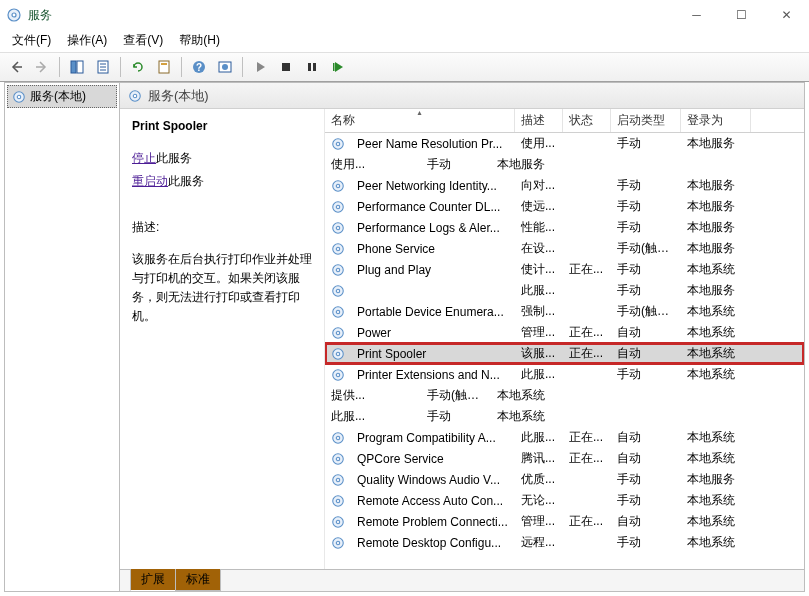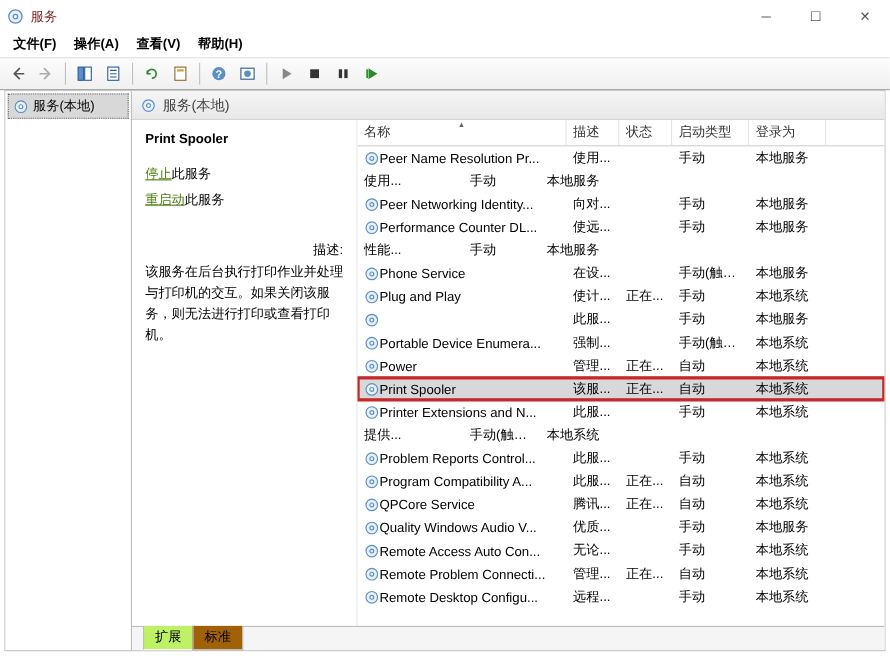--- a/index.html
+++ b/index.html
@@ -1,64 +1,64 @@
 <!DOCTYPE html>
 <html><head>
 <meta charset="utf-8">
 <style>
 * { box-sizing: border-box; margin: 0; padding: 0; font-family: "Microsoft YaHei", "Segoe UI", Tahoma, sans-serif; }
 body { background: #fff; width: 809px; height: 596px; overflow: hidden; font-size: 12px; color: #000; }
 
 .titlebar { height: 30px; display: flex; align-items: center; padding: 0 6px; background: #fff; position: relative; }
 .titlebar .title-icon { width: 16px; height: 16px; margin-right: 6px; }
-.titlebar .title { font-size: 12px; color: #7f1d1d; }
+.titlebar .title { font-size: 12px; color: #14532d; }
 .titlebar .win-controls { position: absolute; right: 0; top: 0; display: flex; }
 .titlebar .win-controls div { width: 45px; height: 30px; display: flex; align-items: center; justify-content: center; color: #555; font-family: sans-serif; }
 
-.menubar { height: 22px; display: flex; align-items: center; padding: 0 4px; border-bottom: 1px solid transparent; font-weight: bold; }
+.menubar { height: 22px; display: flex; align-items: center; padding: 0 4px; border-bottom: 1px solid transparent; }
 .menubar .menu-item { padding: 2px 8px; font-size: 12px; cursor: default; }
 
 .toolbar { height: 30px; border-top: 1px solid #e0e0e0; border-bottom: 1px solid #a0a0a0; background: linear-gradient(#fcfcfc,#f0f0f0); display: flex; align-items: center; padding: 0 4px; gap: 2px; }
 .toolbar .tbtn { width: 24px; height: 24px; display: flex; align-items: center; justify-content: center; border: 1px solid transparent; }
 .toolbar .sep { width: 1px; height: 20px; background: #c0c0c0; margin: 0 3px; }
 
 .content { position: absolute; top: 82px; left: 4px; right: 4px; bottom: 4px; border: 1px solid #bdbdbd; display: flex; }
 
 .left-pane { width: 115px; border-right: 1px solid #bdbdbd; background: #fff; padding: 2px; }
 .tree-item { display: flex; align-items: center; gap: 4px; padding: 2px 4px; background: #d8d8d8; border: 1px dotted #666; }
 .tree-item span { font-size: 12px; }
 
 .right-pane { flex: 1; display: flex; flex-direction: column; background: #fff; position: relative; }
 .pane-header { height: 26px; background: linear-gradient(#f5f5f5,#e8e8e8); border-bottom: 1px solid #d0d0d0; display: flex; align-items: center; padding: 0 8px; gap: 6px; color: #444; font-size: 13px; }
 
 .pane-body { flex: 1; display: flex; overflow: hidden; }
 .detail-col { width: 205px; padding: 10px 12px; font-size: 12px; border-right: 1px solid #e8e8e8; }
 .detail-col .svc-name { font-weight: bold; margin-bottom: 14px; }
-.detail-col a { color: #4d7c0f; text-decoration: underline; cursor: pointer; }
+.detail-col a { color: #4c1d95; text-decoration: underline; cursor: pointer; }
 .detail-col .links { margin-bottom: 26px; line-height: 1.9; }
-.detail-col .desc-label { margin-bottom: 2px; text-align: right; }
+.detail-col .desc-label { margin-bottom: 14px; }
 .detail-col .desc-text { line-height: 1.6; }
 
 .list-col { flex: 1; display: flex; flex-direction: column; position: relative; overflow: hidden; }
 .list-header { height: 24px; display: flex; border-bottom: 1px solid #d0d0d0; background: #fff; font-size: 12px; color: #333; }
 .list-header .hcell { padding: 4px 6px; border-right: 1px solid #e4e4e4; display: flex; align-items: center; position: relative; }
 .list-header .sort-ind { position: absolute; left: 50%; top: -1px; transform: translateX(-50%); font-size: 8px; color: #666; }
 
 .list-body { flex: 1; overflow-y: auto; overflow-x: hidden; }
 .row { height: 21px; display: flex; align-items: center; font-size: 12px; white-space: nowrap; }
 .row .cell { padding: 0 6px; overflow: hidden; text-overflow: ellipsis; }
-.row .cell.name { display: flex; align-items: flex-end; gap: 0; }
+.row .cell.name { display: flex; align-items: flex-end; gap: 12px; }
 .row.selected { background: #d8d8d8; }
 .row.highlighted { outline: 3px solid #c62828; outline-offset: -2px; position: relative; z-index: 5; }
 
 .gear-icon { width: 14px; height: 14px; flex-shrink: 0; }
 
 .pane-tabs { height: 22px; border-top: 1px solid #bdbdbd; display: flex; align-items: flex-start; padding-left: 10px; background: #f5f5f5; }
 .pane-tabs .tab { padding: 2px 10px; border: 1px solid #bdbdbd; border-top: none; background: #a16207; font-size: 12px; margin-right: -1px; position: relative; top: -1px; }
-.pane-tabs .tab.active { background: #bef264; border-bottom: 1px solid #fff; }
+.pane-tabs .tab.active { background: #a16207; border-bottom: 1px solid #fff; }
 
 .col-name { width: 190px; }
 .col-desc { width: 48px; }
 .col-status { width: 48px; }
 .col-startup { width: 70px; }
 .col-logon { width: 70px; }
 
 svg.gear path, svg.gear circle { stroke: #5a8fc7; stroke-width: 1.2; fill: #e8f0fa; }
 svg.gear .center { fill: #fff; stroke: #5a8fc7; }
 </style>
@@ -247,20 +247,27 @@
                   <circle cx="8" cy="8" r="2" fill="#fff" stroke="#5a8fc7" stroke-width="1.2"></circle>
                 </svg>
                 <span>Performance Counter DL...</span>
               </div>
               <div class="cell col-desc">使远...</div>
               <div class="cell col-status"></div>
               <div class="cell col-startup">手动</div>
               <div class="cell col-logon">本地服务</div>
             </div>
             <div class="row">
+              <div class="cell name col-name">
+                <svg class="gear-icon gear" viewBox="0 0 16 16">
+                  <circle cx="8" cy="8" r="6" fill="#e8f0fa" stroke="#5a8fc7" stroke-width="1.2"></circle>
+                  <circle cx="8" cy="8" r="2" fill="#fff" stroke="#5a8fc7" stroke-width="1.2"></circle>
+                </svg>
+                <span>Performance Logs &amp; Aler...</span>
+              </div>
               <div class="cell col-desc">性能...</div>
               <div class="cell col-status"></div>
               <div class="cell col-startup">手动</div>
               <div class="cell col-logon">本地服务</div>
             </div>
             <div class="row">
               <div class="cell name col-name">
                 <svg class="gear-icon gear" viewBox="0 0 16 16">
                   <circle cx="8" cy="8" r="6" fill="#e8f0fa" stroke="#5a8fc7" stroke-width="1.2"></circle>
                   <circle cx="8" cy="8" r="2" fill="#fff" stroke="#5a8fc7" stroke-width="1.2"></circle>
@@ -349,27 +356,20 @@
               <div class="cell col-startup">手动</div>
               <div class="cell col-logon">本地系统</div>
             </div>
             <div class="row">
               <div class="cell col-desc">提供...</div>
               <div class="cell col-status"></div>
               <div class="cell col-startup">手动(触发...</div>
               <div class="cell col-logon">本地系统</div>
             </div>
             <div class="row">
-              <div class="cell name col-name">
-                <svg class="gear-icon gear" viewBox="0 0 16 16">
-                  <circle cx="8" cy="8" r="6" fill="#e8f0fa" stroke="#5a8fc7" stroke-width="1.2"></circle>
-                  <circle cx="8" cy="8" r="2" fill="#fff" stroke="#5a8fc7" stroke-width="1.2"></circle>
-                </svg>
-                <span>Problem Reports Control...</span>
-              </div>
               <div class="cell col-desc">此服...</div>
               <div class="cell col-status"></div>
               <div class="cell col-startup">手动</div>
               <div class="cell col-logon">本地系统</div>
             </div>
             <div class="row">
               <div class="cell name col-name">
                 <svg class="gear-icon gear" viewBox="0 0 16 16">
                   <circle cx="8" cy="8" r="6" fill="#e8f0fa" stroke="#5a8fc7" stroke-width="1.2"></circle>
                   <circle cx="8" cy="8" r="2" fill="#fff" stroke="#5a8fc7" stroke-width="1.2"></circle>

